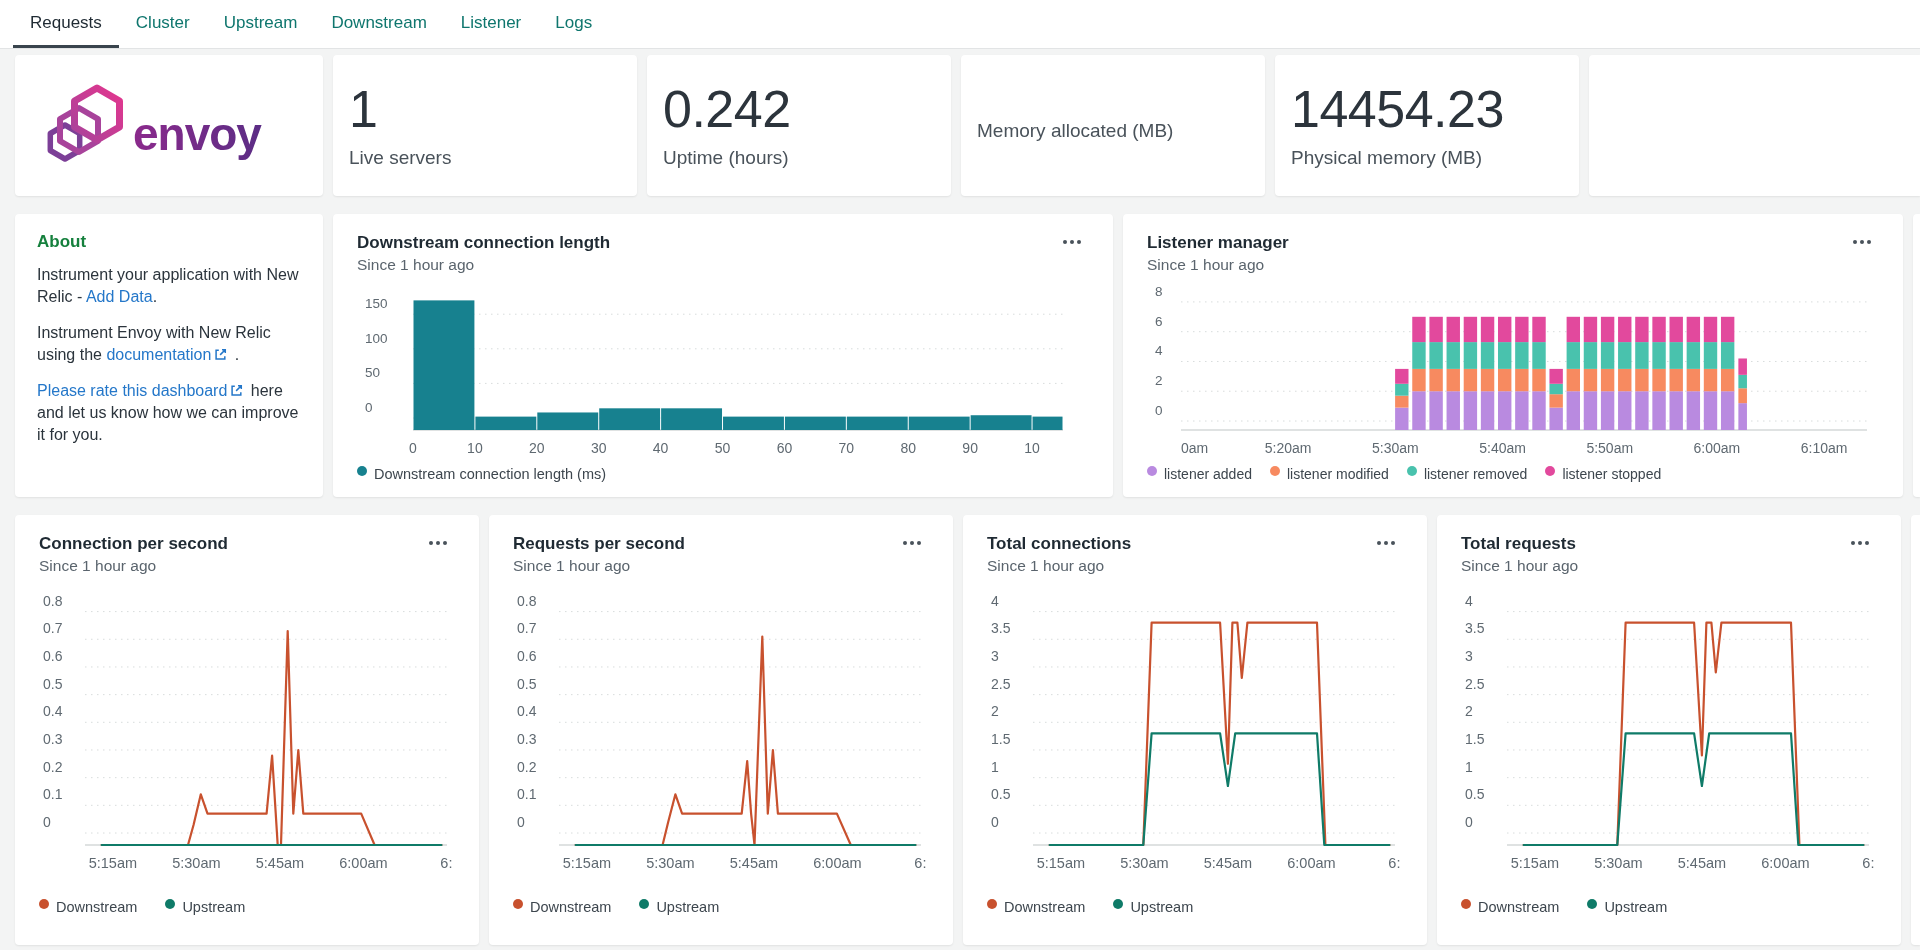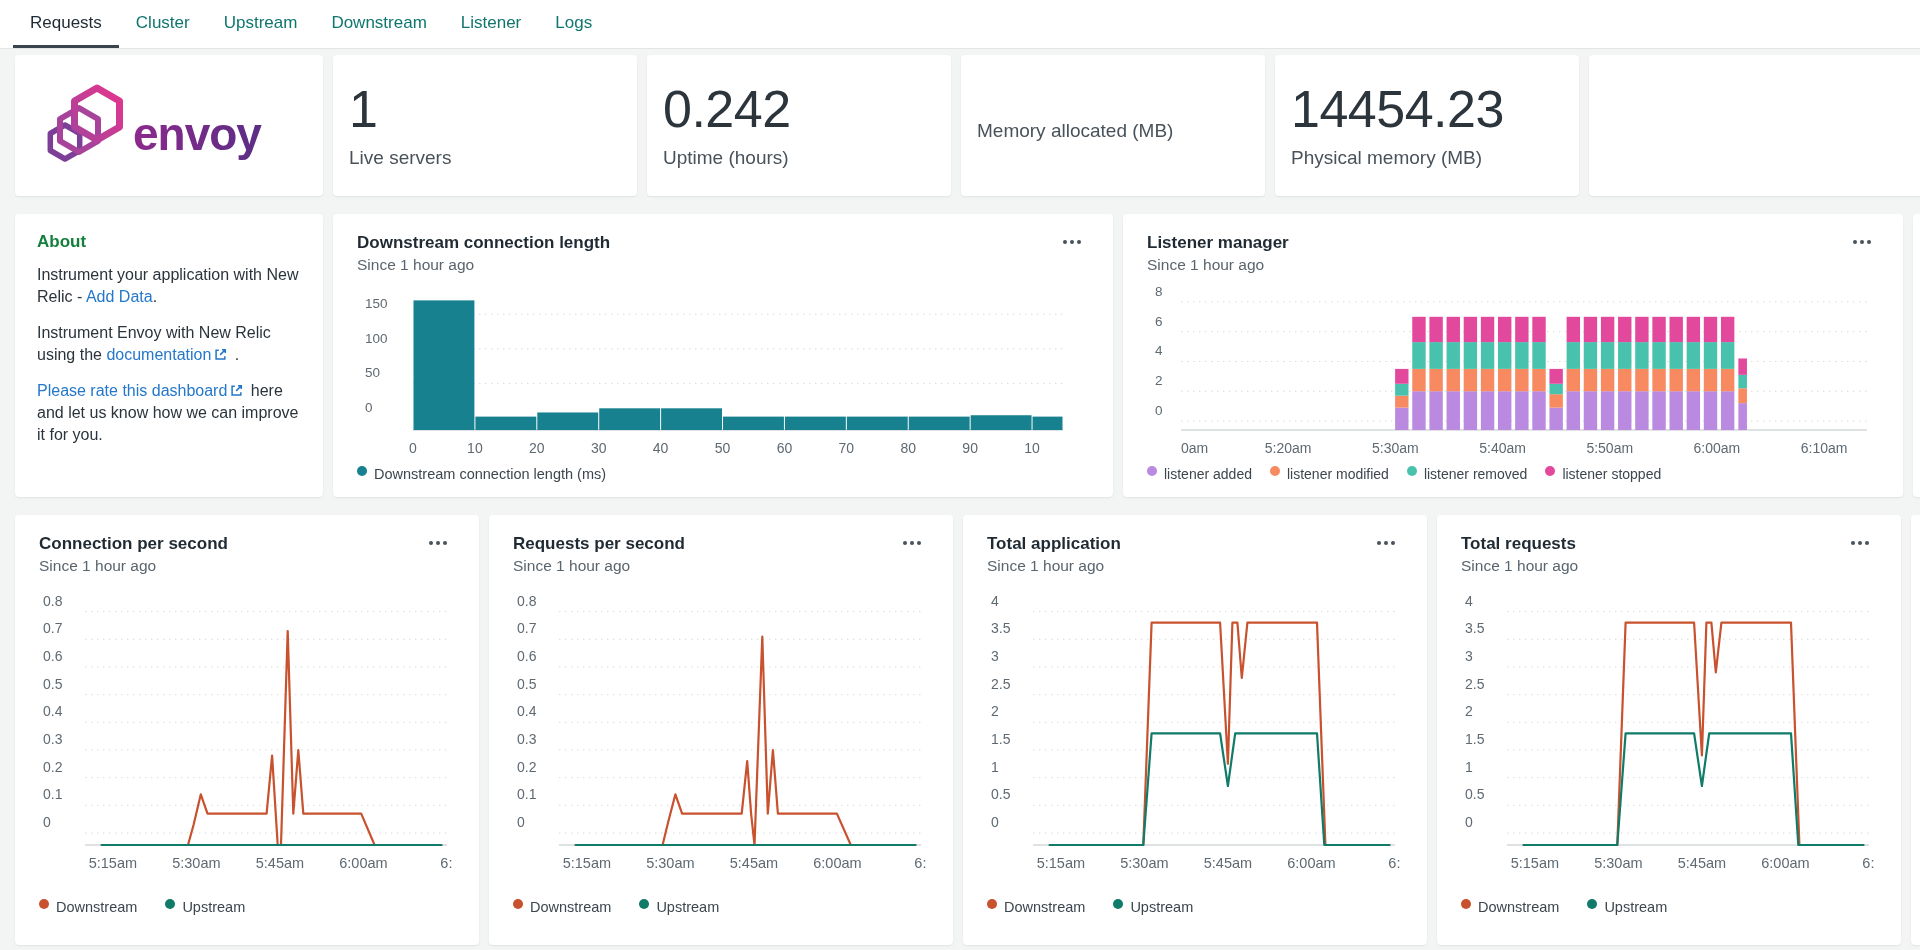--- a/index.html
+++ b/index.html
@@ -384,21 +384,21 @@
             <span>Downstream</span>
           </span>
         <span class="legend-item">
             <i class="dot" style="background: rgb(15, 123, 104);"></i>
             <span>Upstream</span>
           </span>
       </div>
     </div>
 
     <div class="card chart-card w-sm">
-      <h3>Total application</h3>
+      <h3>Total connections</h3>
       <div class="sub">Since 1 hour ago</div>
       <div class="menu">
           <b></b>
           <b></b>
           <b></b>
         </div>
       <svg class="plot" width="416" height="300" viewBox="0 0 416 300">
           <line x1="46" x2="408" y1="248" y2="248" stroke="#d8dcdc" stroke-width="1" stroke-dasharray="1.5 4.5"></line>
           <text x="4" y="242" fill="#5f6971" font-size="14">0</text>
           <line x1="46" x2="408" y1="220.32558139534885" y2="220.32558139534885" stroke="#d8dcdc" stroke-width="1" stroke-dasharray="1.5 4.5"></line>

